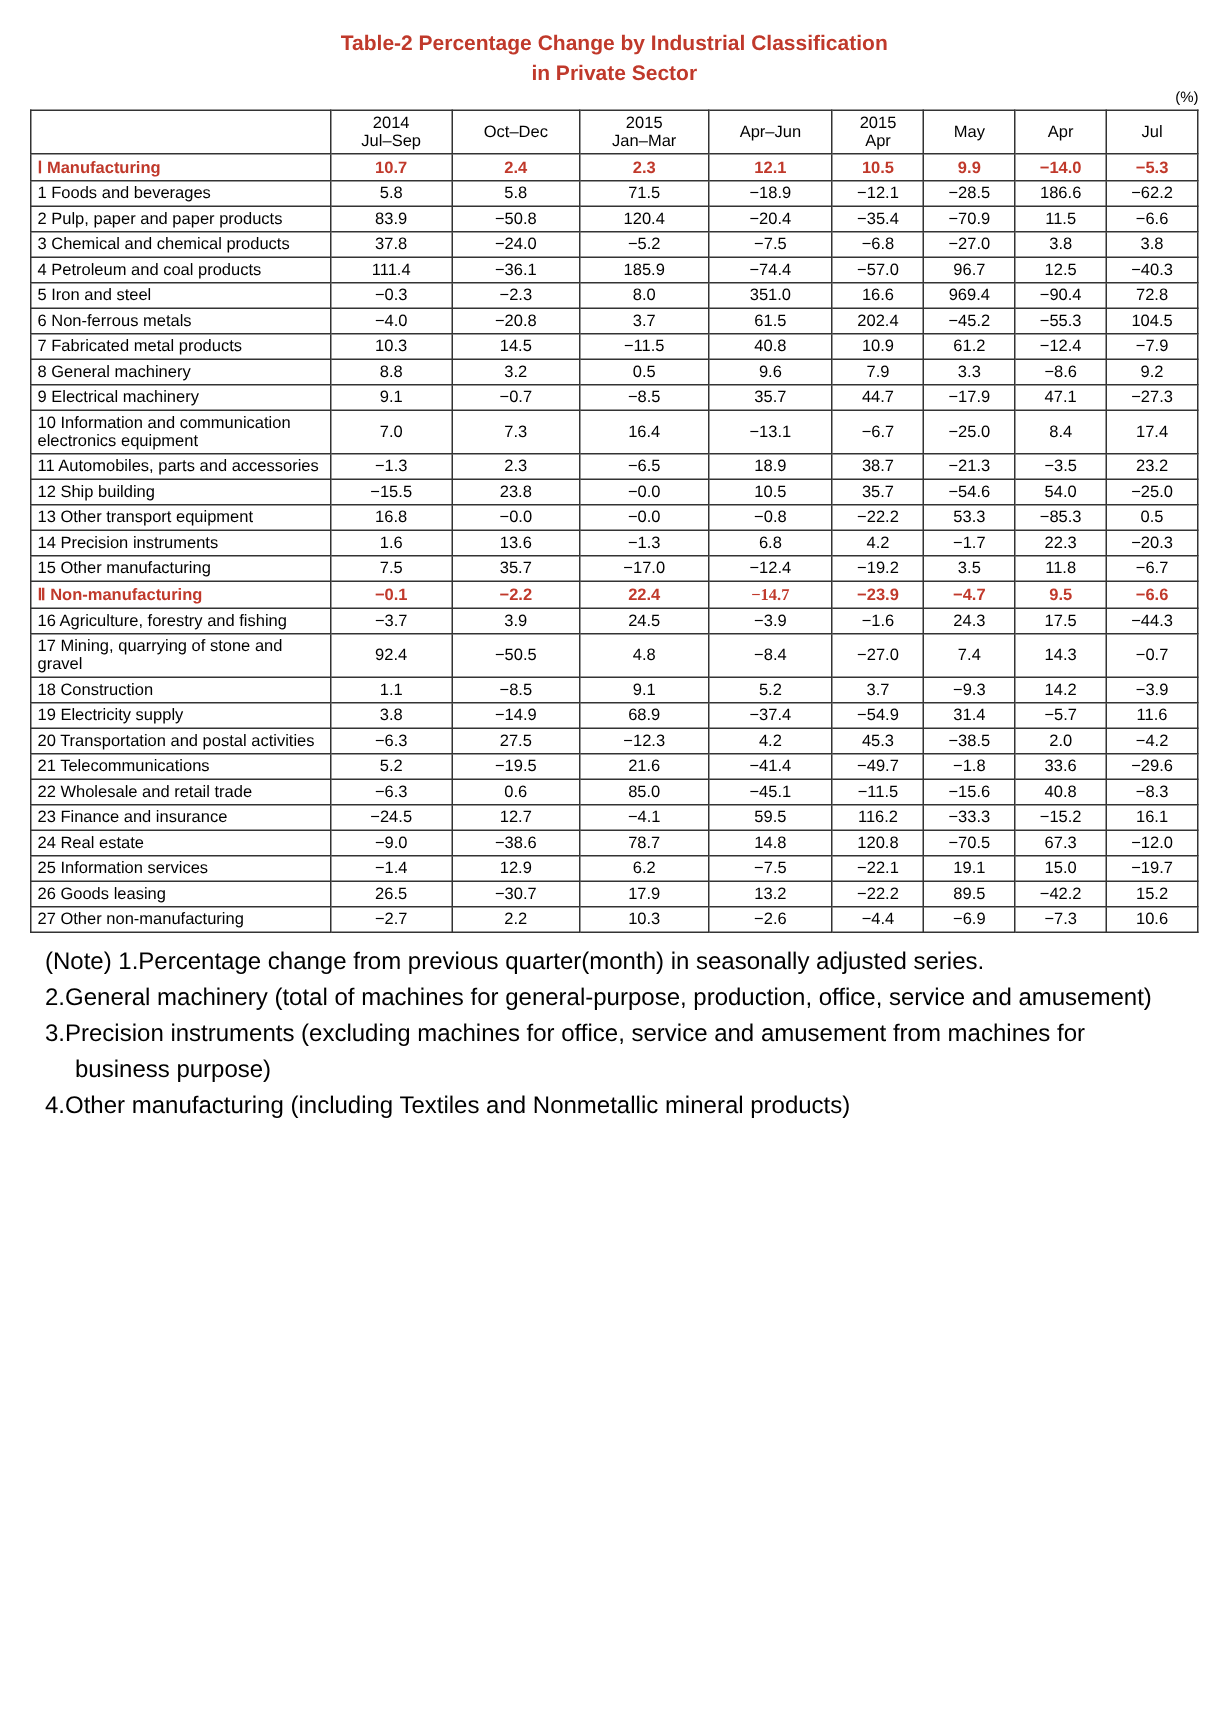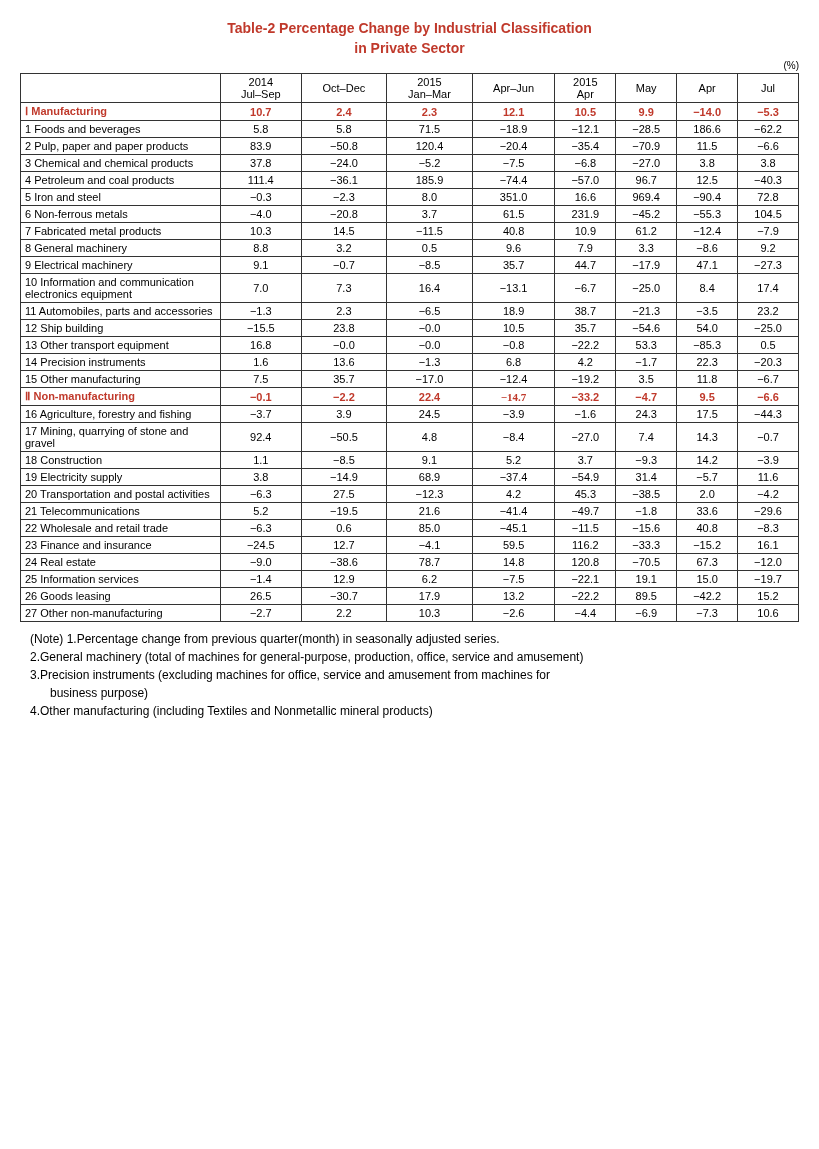--- a/index.html
+++ b/index.html
@@ -46,21 +46,21 @@
     .row-manufacturing td {
       color: #c0392b;
       font-weight: bold;
     }
     .row-nonmanufacturing td {
       color: #c0392b;
       font-weight: bold;
     }
     .notes {
       margin-top: 8px;
-      font-size: 12px;
+      font-size: 16px;
       line-height: 1.5;
     }
     .notes p {
       margin-left: 10px;
       text-indent: -10px;
       padding-left: 10px;
     }
     .notes p.indent {
       margin-left: 30px;
       text-indent: 0;
@@ -157,21 +157,21 @@
         <td>969.4</td>
         <td>−90.4</td>
         <td>72.8</td>
       </tr>
       <tr>
         <td class="label-cell">6  Non-ferrous metals</td>
         <td>−4.0</td>
         <td>−20.8</td>
         <td>3.7</td>
         <td>61.5</td>
-        <td>231.9</td>
+        <td>202.4</td>
         <td>−45.2</td>
         <td>−55.3</td>
         <td>104.5</td>
       </tr>
       <tr>
         <td class="label-cell">7  Fabricated metal products</td>
         <td>10.3</td>
         <td>14.5</td>
         <td>−11.5</td>
         <td>40.8</td>
@@ -267,21 +267,21 @@
         <td>3.5</td>
         <td>11.8</td>
         <td>−6.7</td>
       </tr>
       <tr class="row-nonmanufacturing">
         <td class="label-cell" style="color: rgb(192, 57, 43); font-weight: bold;">Ⅱ  Non-manufacturing</td>
         <td style="color: rgb(192, 57, 43); font-weight: bold;">−0.1</td>
         <td style="color: rgb(192, 57, 43); font-weight: bold;">−2.2</td>
         <td style="color: rgb(192, 57, 43); font-weight: bold;">22.4</td>
         <td style="color: rgb(192, 57, 43); font-weight: bold; font-family: Liberation Serif, serif;">−14.7</td>
-        <td style="color: rgb(192, 57, 43); font-weight: bold;">−33.2</td>
+        <td style="color: rgb(192, 57, 43); font-weight: bold;">−23.9</td>
         <td style="color: rgb(192, 57, 43); font-weight: bold;">−4.7</td>
         <td style="color: rgb(192, 57, 43); font-weight: bold;">9.5</td>
         <td style="color: rgb(192, 57, 43); font-weight: bold;">−6.6</td>
       </tr>
       <tr>
         <td class="label-cell">16  Agriculture, forestry and fishing</td>
         <td>−3.7</td>
         <td>3.9</td>
         <td>24.5</td>
         <td>−3.9</td>

